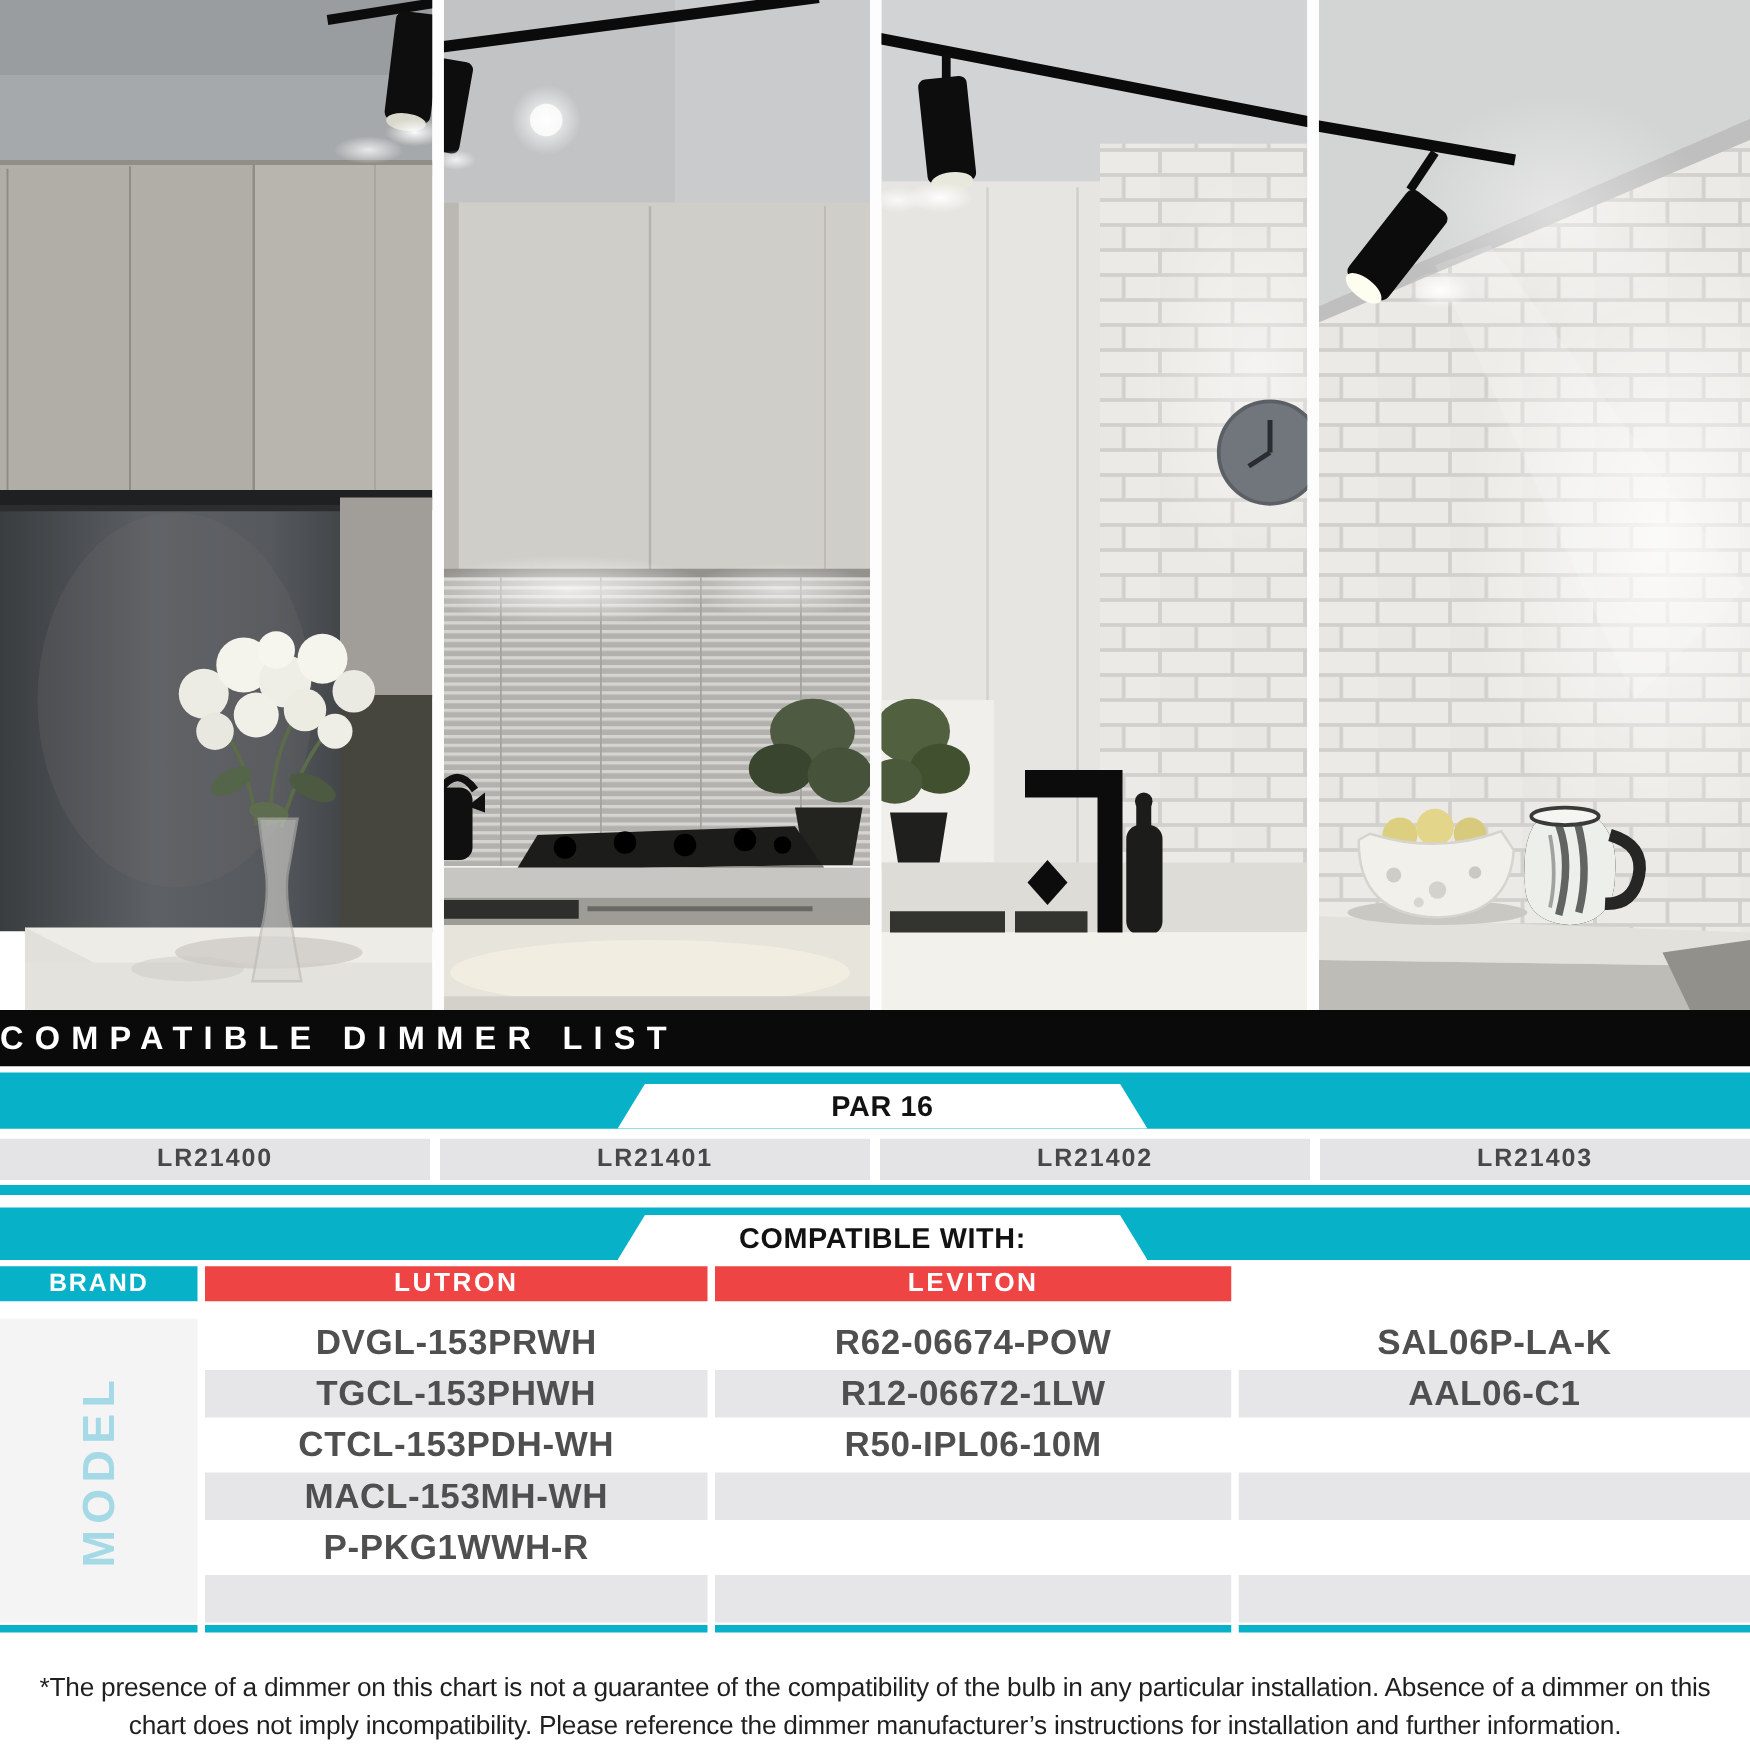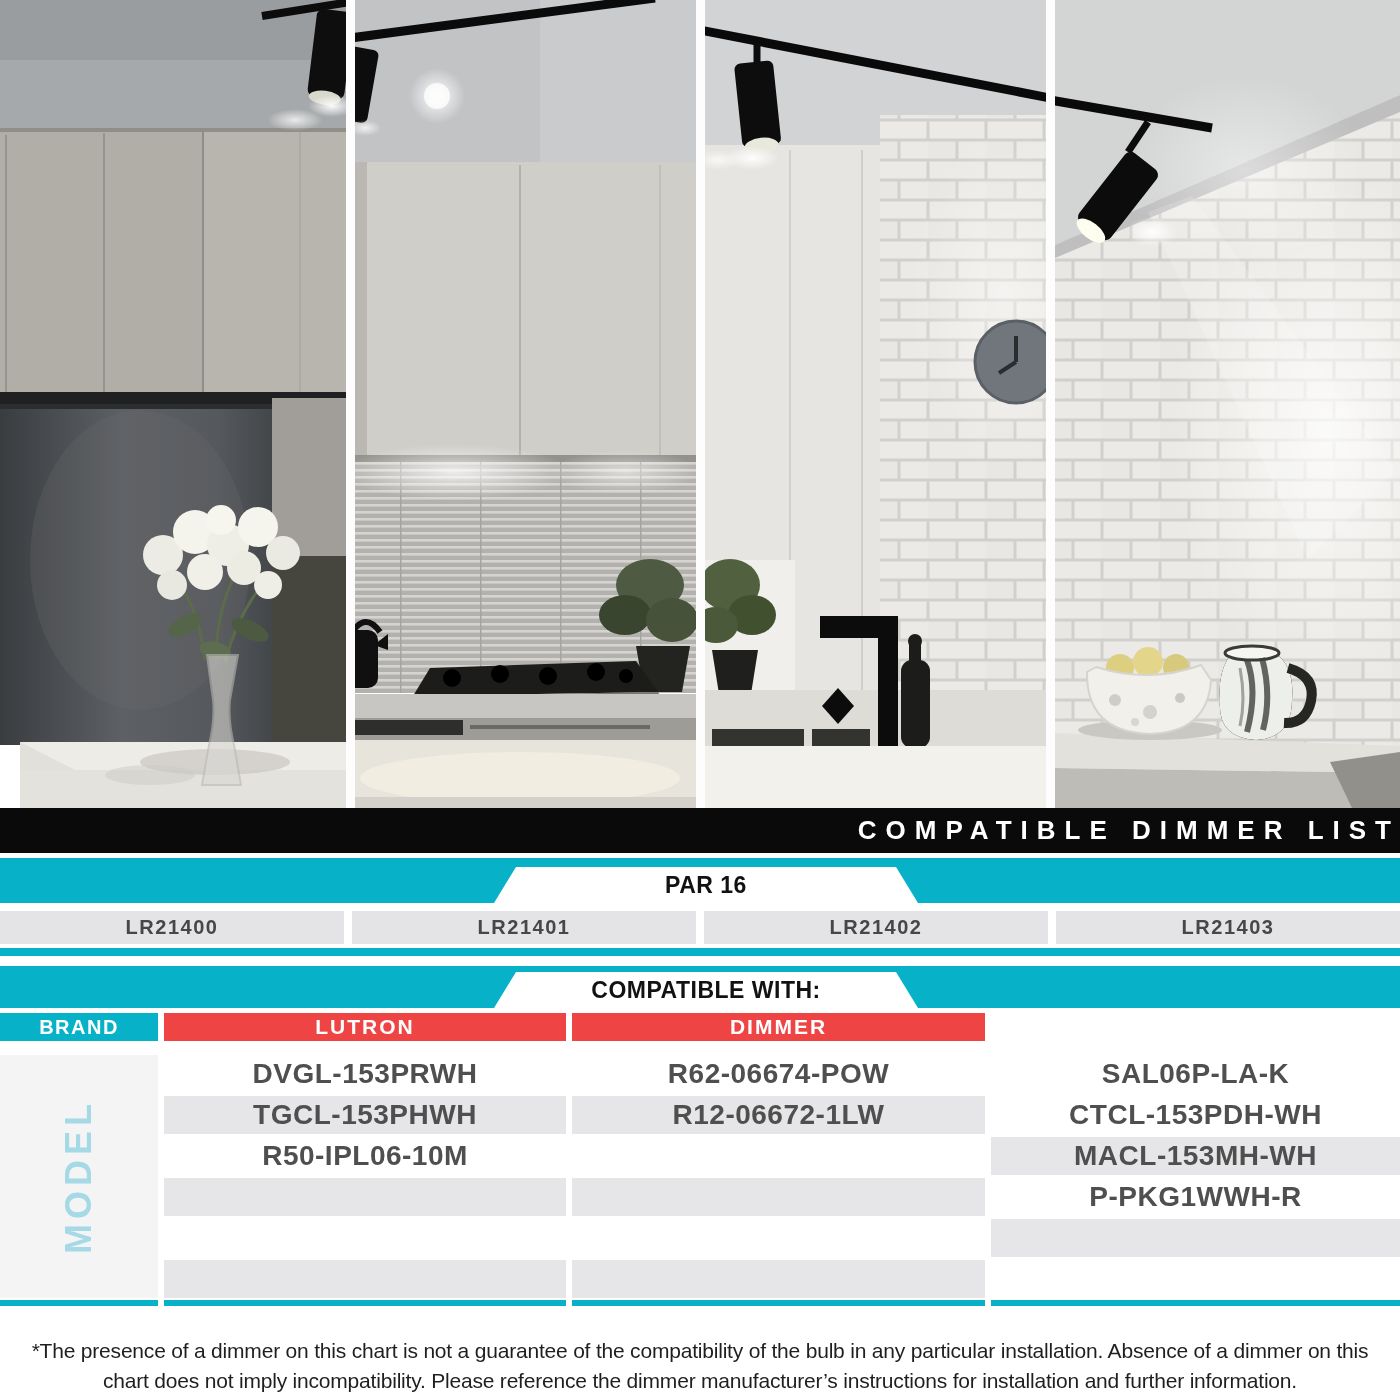--- a/index.html
+++ b/index.html
@@ -4,21 +4,21 @@
 <style>
   html,body{margin:0;padding:0;background:#ffffff;}
   .sheet{
     position:relative;width:1400px;height:1400px;background:#ffffff;overflow:hidden;
     font-family:"Liberation Sans",sans-serif;
   }
   
   .photo{display:block;width:1400px;height:808px;}
   
   .titlebar{
-    height:45px;background:#0a0a0a;display:flex;align-items:center;justify-content:flex-end;
+    height:45px;background:#0a0a0a;display:flex;align-items:center;justify-content:flex-start;
   }
   .titlebar span{
     color:#ffffff;font-size:26px;font-weight:700;letter-spacing:9px;white-space:nowrap;
   }
   
   .gap5{height:5px;} .gap8{height:8px;} .gap4{height:4px;} .gap10{height:10px;}
   .band{background:#07b2c9;display:flex;align-items:flex-end;justify-content:center;text-align:right;}
   .band1{height:45px;}
   .band2{height:42px;}
   .trap{
@@ -357,32 +357,33 @@
     <div class="trap">
       <span>COMPATIBLE WITH:</span>
     </div>
   </div>
 
   <div class="gap5"></div>
 
   <div class="grid4 hdr-row">
     <div class="hdr-cell hdr-brand">BRAND</div>
     <div class="hdr-cell hdr-black">LUTRON</div>
-    <div class="hdr-cell hdr-black">DIMMER</div>
+    <div class="hdr-cell hdr-black">LEVITON</div>
   </div>
 
   <div class="body-grid">
     <div class="rail">
       <span>MODEL</span>
     </div>
     <div class="cell row-w">DVGL-153PRWH</div>
     <div class="cell row-w">R62-06674-POW</div>
     <div class="cell row-w">SAL06P-LA-K</div>
     <div class="cell row-g">TGCL-153PHWH</div>
     <div class="cell row-g">R12-06672-1LW</div>
+    <div class="cell row-g">AAL06-C1</div>
     <div class="cell row-w">CTCL-153PDH-WH</div>
     <div class="cell row-w">R50-IPL06-10M</div>
     <div class="cell row-w"></div>
     <div class="cell row-g">MACL-153MH-WH</div>
     <div class="cell row-g"></div>
     <div class="cell row-g"></div>
     <div class="cell row-w">P-PKG1WWH-R</div>
     <div class="cell row-w"></div>
     <div class="cell row-w"></div>
     <div class="cell row-g"></div>

